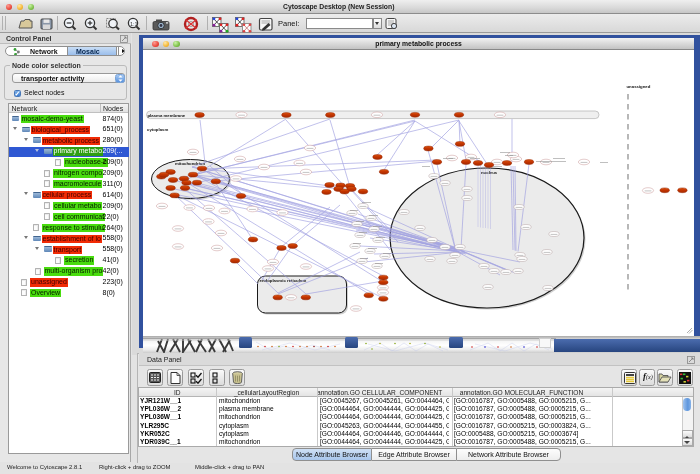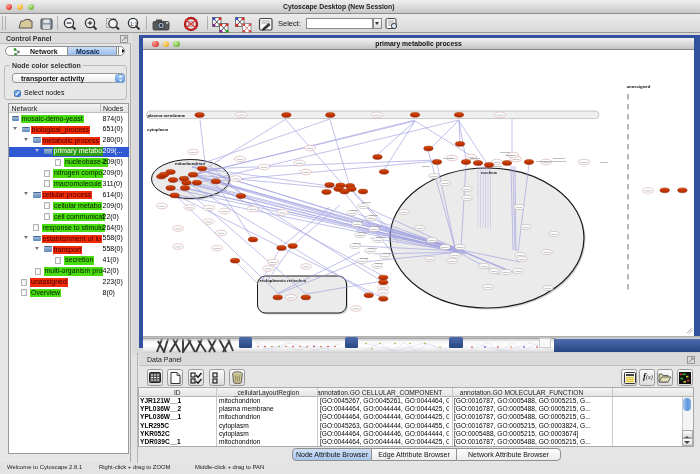--- a/index.html
+++ b/index.html
@@ -140,21 +140,21 @@
         <path d="M226.5 9.5 L233 16.5 M233 9.5 L226.5 16.5" stroke="#b55" stroke-width="0.7"></path>
         <circle cx="227" cy="9.8" r="1.3" fill="#dd4444"></circle>
         <circle cx="233" cy="9.8" r="1.3" fill="#dd4444"></circle>
         <circle cx="227" cy="16.2" r="1.3" fill="#dd4444"></circle>
         <circle cx="233" cy="16.2" r="1.3" fill="#dd4444"></circle>
 
 <rect x="242.5" y="3.5" width="12.5" height="11.5" rx="1.5" fill="#f8f8f8" stroke="#444" stroke-width="1.2"></rect>
         <path d="M244.5 6 h8.5 M244.5 8 h8.5" stroke="#888" stroke-width="0.7"></path>
         <path d="M245.5 13.5 L251.5 8 L253.5 10 L247.5 15.2 L244.8 15.8 Z" fill="#333"></path>
 </svg>
-<span class="abs" style="left:278px;top:5px;font-size:7.5px;color:#111">Select:</span>
+<span class="abs" style="left:278px;top:5px;font-size:7.5px;color:#111">Panel:</span>
 <span class="abs" style="left:306px;top:3.5px;width:67px;height:11px;background:#fff;border:1px solid #8a8a8a"></span>
 <span class="abs" style="left:373px;top:3.5px;width:9px;height:11px;background:linear-gradient(#fdfdfd,#dcdcdc);border:1px solid #8a8a8a"></span>
 <span class="abs" style="left:375.2px;top:7.5px;width:0;height:0;border:2.4px solid transparent;border-top:3.2px solid #333"></span>
 <svg class="abs" style="left:385px;top:3px" width="13" height="13" viewBox="0 0 13 13">
         <rect x="1" y="1.5" width="10" height="10" rx="1.5" fill="#f6f6f6" stroke="#444" stroke-width="1"></rect>
         <path d="M3 4 h6 M3 6 h6 M3 8 h4" stroke="#888" stroke-width="0.7"></path>
         <circle cx="9" cy="9" r="2.6" fill="#dde6f2" stroke="#333" stroke-width="0.9"></circle>
       </svg>
 </div>
 

